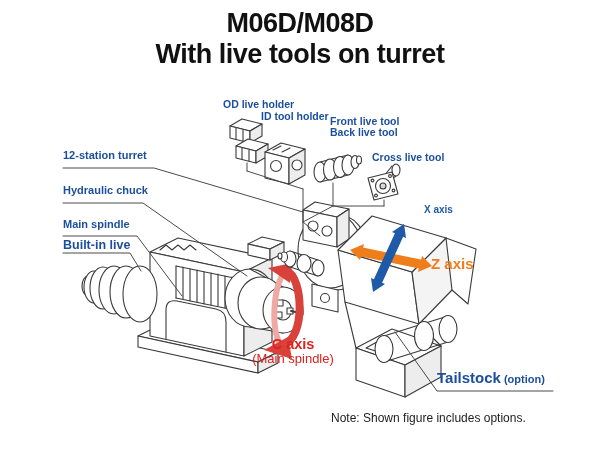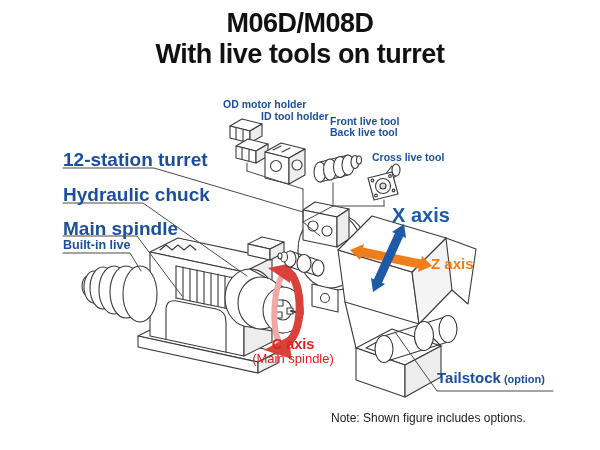--- a/index.html
+++ b/index.html
@@ -6,31 +6,31 @@
   #stage{
     position:relative;width:600px;height:444px;background:#fff;overflow:hidden;
     font-family:"Liberation Sans","DejaVu Sans",sans-serif;
   }
   #art{position:absolute;left:0;top:0;}
   .txt{position:absolute;white-space:nowrap;}
   .title-line{left:0;width:600px;text-align:center;font-size:27px;font-weight:700;color:#111;letter-spacing:-0.5px;}
   #title1{top:8px;}
   #title2{top:39px;}
   .tool-lbl{font-size:10.5px;font-weight:700;color:#1b4f9e;}
-  .part-lbl{font-size:19px;font-weight:700;color:#1b4f9e;}
+  .part-lbl{font-size:11px;font-weight:700;color:#1b4f9e;}
   #lbl-od{left:223px;top:98px;}
   #lbl-id{left:261px;top:110px;}
   #lbl-front{left:330px;top:115px;}
   #lbl-back{left:330px;top:126px;}
   #lbl-cross{left:372px;top:151px;}
   #lbl-turret{left:63px;top:149px;}
   #lbl-chuck{left:63px;top:184px;}
   #lbl-spindle{left:63px;top:218px;}
   #lbl-motor{left:63px;top:238px;font-size:12.5px;}
-  #lbl-xaxis{left:392px;top:204px;font-size:20px;font-weight:700;color:#1e5aa8;}
+  #lbl-xaxis{left:424px;top:204px;font-size:10px;font-weight:700;color:#1e5aa8;}
   #lbl-zaxis{left:431px;top:255px;font-size:15px;font-weight:700;color:#ee7d1a;}
   #lbl-caxis{left:253px;top:336px;width:80px;text-align:center;font-size:14.5px;font-weight:700;color:#e0201f;}
   #lbl-caxis-sub{left:233px;top:351px;width:120px;text-align:center;font-size:13px;font-weight:400;color:#e0201f;}
   #lbl-tailstock{left:437px;top:369px;color:#1b4f9e;font-weight:700;font-size:15px;}
   #lbl-tailstock .opt{font-size:11px;font-weight:700;margin-left:3px;}
   #note{left:331px;top:411px;font-size:12px;color:#1c1c1c;}
 </style>
 </head>
 <body>
 
@@ -191,21 +191,21 @@
         <path d="M247,163 V171 M247,171 L303,189 M303,189 V222"></path>
         <path d="M333,183 V206 M384,200 V206 M333,206 H384"></path>
         <path d="M333,206 L303,222 M303,222 L320,236"></path>
       </g>
     </g>
   </svg>
 
   <div class="txt title-line" id="title1">M06D/M08D</div>
   <div class="txt title-line" id="title2">With live tools on turret</div>
 
-  <div class="txt tool-lbl" id="lbl-od">OD motor holder</div>
+  <div class="txt tool-lbl" id="lbl-od">OD live holder</div>
   <div class="txt tool-lbl" id="lbl-id">ID tool holder</div>
   <div class="txt tool-lbl" id="lbl-front">Front live tool</div>
   <div class="txt tool-lbl" id="lbl-back">Back live tool</div>
   <div class="txt tool-lbl" id="lbl-cross">Cross live tool</div>
 
   <div class="txt part-lbl" id="lbl-turret">12-station turret</div>
   <div class="txt part-lbl" id="lbl-chuck">Hydraulic chuck</div>
   <div class="txt part-lbl" id="lbl-spindle">Main spindle</div>
   <div class="txt part-lbl" id="lbl-motor">Built-in live</div>
 

